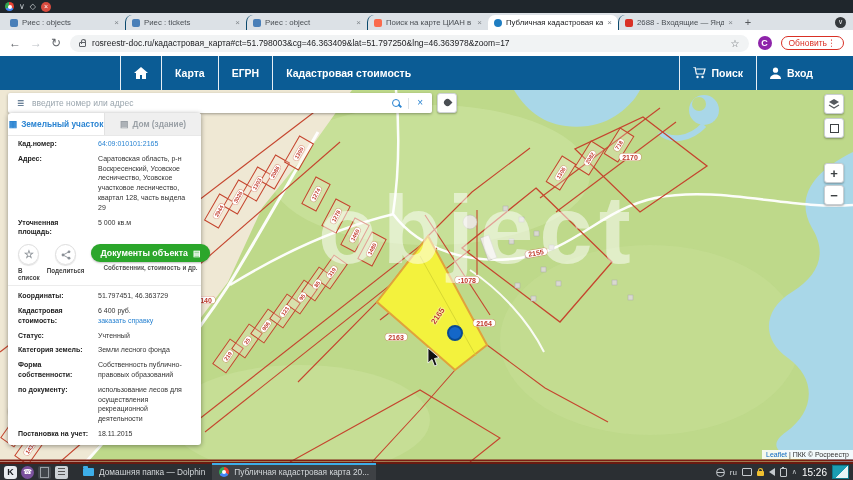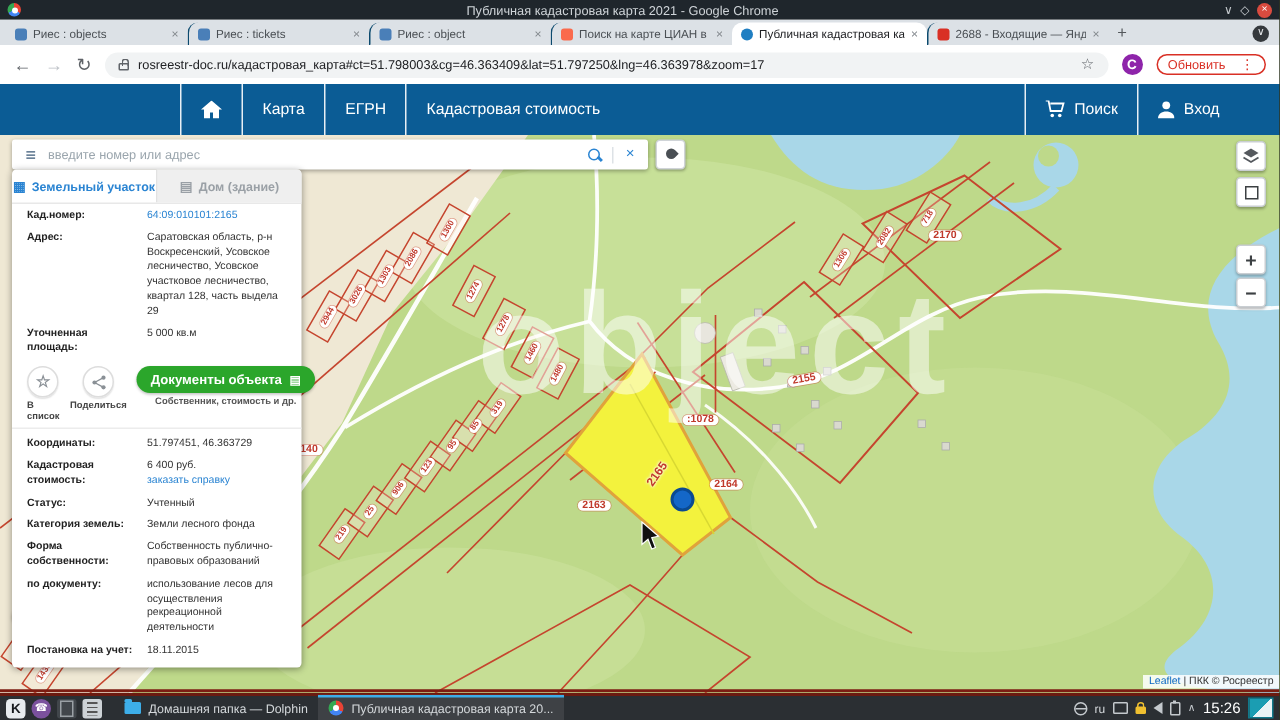--- a/index.html
+++ b/index.html
@@ -24,27 +24,27 @@
   .tabmenu{width:11px;height:11px;margin:0 3px 2px 0;border-radius:50%;background:#35393d;color:#e8eaed;font-size:7px;text-align:center;line-height:10px}
   .toolbar{height:26px;background:#fff;display:flex;align-items:center;padding:0 9px;gap:9px}
   .nav-ico{color:#5f6368;font-size:12px;line-height:1}
   .nav-ico.disabled{color:#bdc1c6}
   .urlbar{flex:1;height:17px;background:#f1f3f4;border-radius:9px;display:flex;align-items:center;padding:0 9px;gap:6px;min-width:0}
   .lock{width:7px;height:5px;border:1px solid #5f6368;border-radius:1px;position:relative;margin-top:3px;flex:none}
   .lock::before{content:'';position:absolute;left:1px;top:-4px;width:3px;height:4px;border:1px solid #5f6368;border-bottom:none;border-radius:3px 3px 0 0}
   .url-text{flex:1;font-size:8.5px;color:#202124;white-space:nowrap;overflow:hidden}
   .url-star{color:#5f6368;font-size:10px;flex:none}
   .avatar{width:14px;height:14px;border-radius:50%;background:#8e24aa;color:#fff;font-size:9px;font-weight:bold;text-align:center;line-height:14px;flex:none}
-  .update-pill{border:1px solid #d93025;color:#d93025;border-radius:9px;font-size:8.5px;padding:1px 7px;display:flex;align-items:center;gap:10px;flex:none}
+  .update-pill{border:1px solid #d93025;color:#d93025;border-radius:9px;font-size:8.5px;padding:1px 7px;display:flex;align-items:center;gap:0;flex:none}
   .update-dots{color:#d93025;font-size:9px}
   
   .site-header{height:34px;background:#0b5c95;display:flex;align-items:center;color:#fff}
   .sh-pad{width:120px;flex:none}
   .sh-sep{width:1px;height:34px;background:rgba(255,255,255,.9);flex:none}
-  .sh-item{padding:0 13px;font-size:10.5px;font-weight:normal;display:flex;align-items:center;gap:6px;height:30px;white-space:nowrap}
+  .sh-item{padding:0 13px;font-size:10.5px;font-weight:bold;display:flex;align-items:center;gap:6px;height:30px;white-space:nowrap}
   .sh-spacer{flex:1}
   .hicon{font-size:13px;line-height:1}
   
   .map{position:relative;height:372px;background:#bed98a;overflow:hidden}
   .map svg.base{position:absolute;left:0;top:0}
   .watermark{position:absolute;left:318px;top:92px;font-size:96px;font-weight:bold;color:rgba(255,255,255,.5);letter-spacing:6px;z-index:2;line-height:1}
   .mlabel{position:absolute;background:#fff;color:#c0392b;border-radius:4px;padding:0 3px;font-size:7px;font-weight:bold;box-shadow:0 0 0 .5px rgba(201,69,46,.45);z-index:3;white-space:nowrap}
   .mlabel.small{font-size:5.5px;padding:0 2px;border-radius:3px}
   .mlabel.sel{background:transparent;box-shadow:none;font-size:8px;text-shadow:0 0 2px #fff,0 0 2px #fff}
   .search{position:absolute;left:8px;top:3px;width:424px;height:20px;background:#fff;border-radius:2px;box-shadow:0 1px 3px rgba(0,0,0,.35);display:flex;align-items:center;padding:0 9px;gap:8px;z-index:5}
@@ -104,21 +104,20 @@
   .clip::before{content:'';position:absolute;left:1.5px;top:-2px;width:2px;height:2px;background:#c4c9cd}
   .caret{font-size:7px;color:#c4c9cd}
   .clock{font-size:10px;color:#fff}
   .pager{width:17px;height:14px;background:linear-gradient(135deg,#1b9db2 0 52%,#e9f3f5 52% 100%);border:1px solid #11788a;flex:none}
 </style>
 </head>
 <body>
 
 <div class="titlebar">
   <div class="chrome-ball"></div>
-  <div class="title-text">Публичная кадастровая карта 2021 - Google Chrome</div>
   <div class="winbtn">∨</div>
   <div class="winbtn">◇</div>
   <div class="winbtn close">×</div>
 </div>
 
 <div class="tabstrip">
   <div id="tabs-holder" style="display:flex;align-items:flex-end">
       <div class="tab">
         <span class="fav" style="background: rgb(74, 127, 184);"></span>
         <span class="tab-label">Риес : objects</span>

